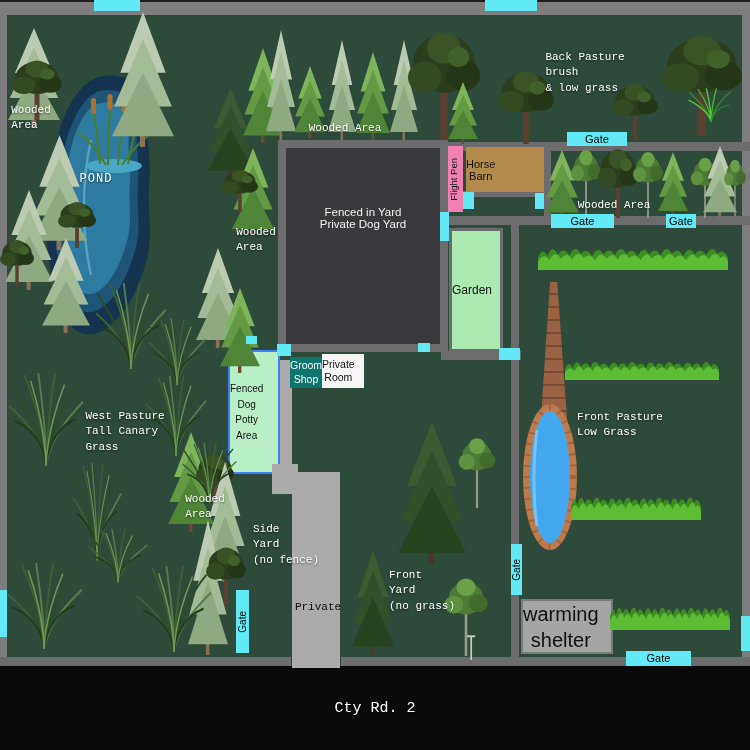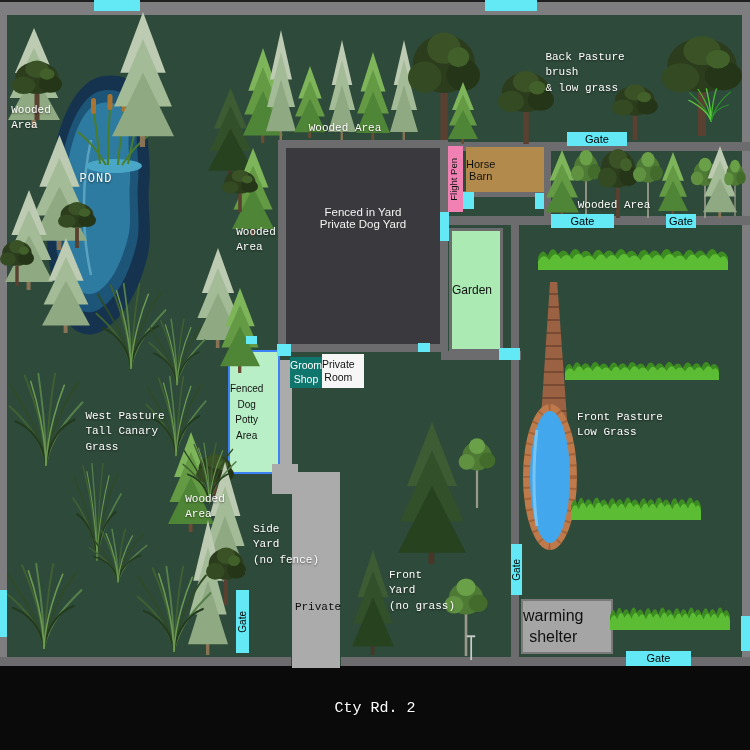--- a/index.html
+++ b/index.html
@@ -21,21 +21,21 @@
   #fenced-yard{background:#3a3a3e;border:8px solid #6c6c6e;color:#f2f2f2;font-size:11.5px;
                align-items:flex-start;padding-top:58px;}
   #garden{background:#abeab3;border:3px solid #6c6c6e;color:#111;font-size:12px;}
   #horse-barn{background:#b28a4c;color:#111;font-size:11px;}
   #flight-pen{background:#f181b3;color:#111;}
   #flight-pen span{writing-mode:vertical-rl;transform:rotate(180deg);font-size:9.5px;}
   #house{background:#b4a38e;color:#1c1c1c;font-size:21px;}
   #groom-shop{background:#0f766e;color:#fff;font-size:10.5px;line-height:1.25;z-index:5;}
   #boarding-room{background:#f6f6f6;color:#111;font-size:10.5px;line-height:1.25;z-index:5;}
   #potty-area{background:#b8efc6;border:2px solid #3b82f6;color:#111;font-size:10px;line-height:1.55;}
-  #warming-shelter{background:#a5a5a5;border:2px solid #7a7a7a;color:#111;font-size:16px;line-height:1.3;}
+  #warming-shelter{background:#a5a5a5;border:2px solid #7a7a7a;color:#111;font-size:20px;line-height:1.3;}
   #driveway,#walkway{background:#ababab;z-index:4;}
   #bottom-road{background:#0a0a0a;z-index:4;}
   #tower{position:absolute;z-index:4;left:534px;top:282px;width:40px;height:145px;
          background:repeating-linear-gradient(180deg,#9a6142 0 11px,#774a31 11px 13px);
          clip-path:polygon(40% 0%,58% 0%,84% 100%,16% 100%);}
   #pool-svg{position:absolute;z-index:4;left:519px;top:400px;width:62px;height:155px;}
 </style>
 </head>
 <body>
 

